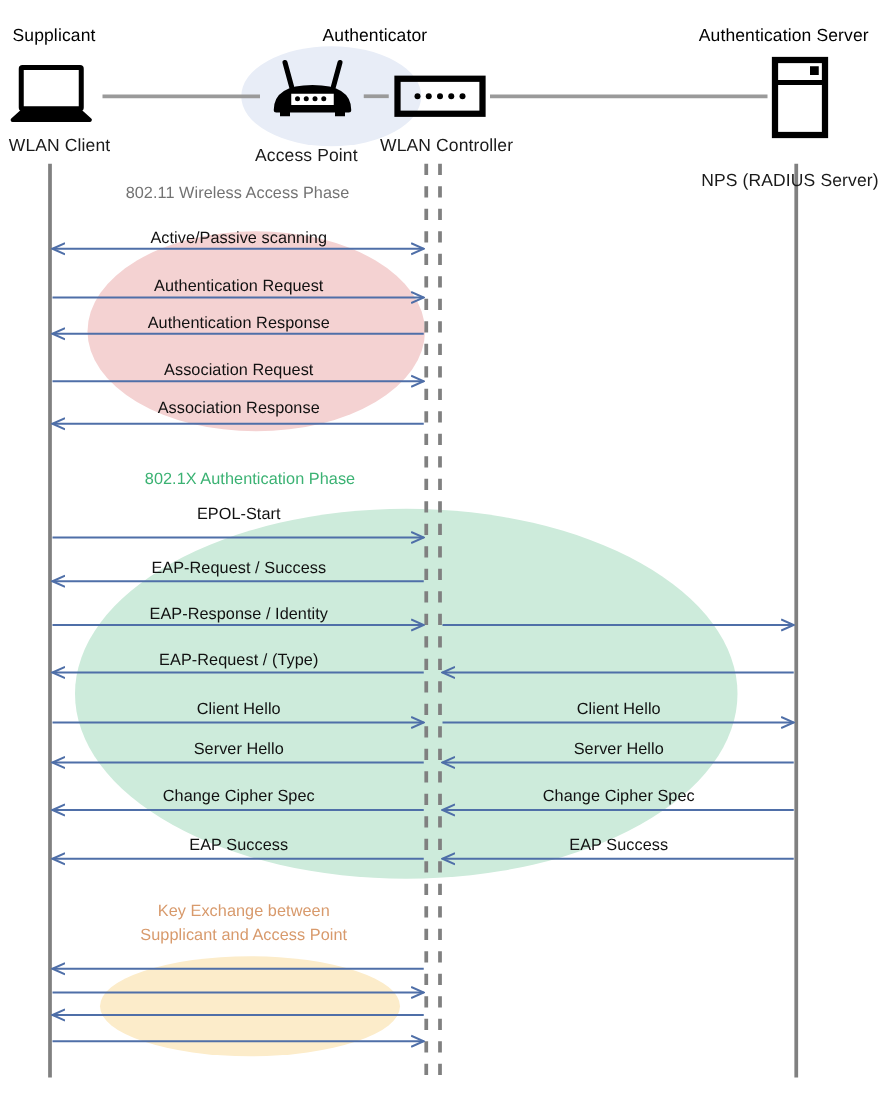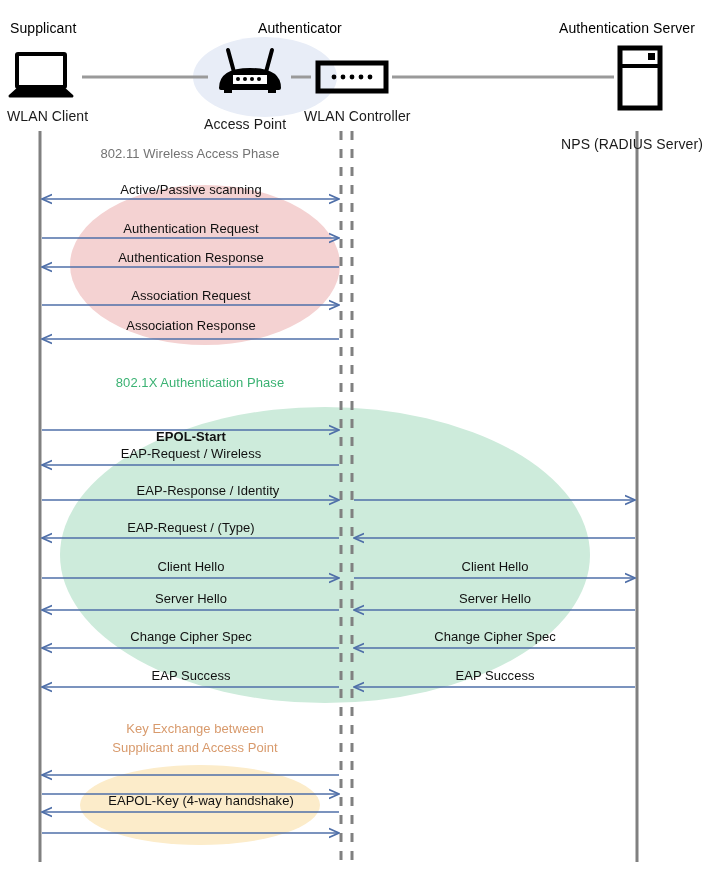--- a/index.html
+++ b/index.html
@@ -189,29 +189,28 @@
 
     <div class="phase-label ph-orange" style="left:100px; top:721px; width:190px;">Key Exchange between</div>
     <div class="phase-label ph-orange" style="left:100px; top:740px; width:190px;">Supplicant and Access Point</div>
 
     <div class="msg-label" style="left:91px; top:182px; width:200px;">Active/Passive scanning</div>
     <div class="msg-label" style="left:91px; top:221px; width:200px;">Authentication Request</div>
     <div class="msg-label" style="left:91px; top:250px; width:200px;">Authentication Response</div>
     <div class="msg-label" style="left:91px; top:288px; width:200px;">Association Request</div>
     <div class="msg-label" style="left:91px; top:318px; width:200px;">Association Response</div>
 
-    <div class="msg-label" style="left:91px; top:429px; width:200px;font-weight:bold;">EPOL-Start</div>
-    <div class="msg-label" style="left:91px; top:446px; width:200px;">EAP-Request / Wireless</div>
-    <div class="msg-label" style="left:108px; top:483px; width:200px;">EAP-Response / Identity</div>
+    <div class="msg-label" style="left:91px; top:403px; width:200px;">EPOL-Start</div>
+    <div class="msg-label" style="left:91px; top:446px; width:200px;">EAP-Request / Success</div>
+    <div class="msg-label" style="left:91px; top:483px; width:200px;">EAP-Response / Identity</div>
     <div class="msg-label" style="left:91px; top:520px; width:200px;">EAP-Request / (Type)</div>
     <div class="msg-label" style="left:91px; top:559px; width:200px;">Client Hello</div>
     <div class="msg-label" style="left:91px; top:591px; width:200px;">Server Hello</div>
     <div class="msg-label" style="left:91px; top:629px; width:200px;">Change Cipher Spec</div>
     <div class="msg-label" style="left:91px; top:668px; width:200px;">EAP Success</div>
 
     <div class="msg-label" style="left:390px; top:559px; width:210px;">Client Hello</div>
     <div class="msg-label" style="left:390px; top:591px; width:210px;">Server Hello</div>
     <div class="msg-label" style="left:390px; top:629px; width:210px;">Change Cipher Spec</div>
     <div class="msg-label" style="left:390px; top:668px; width:210px;">EAP Success</div>
 
-    <div class="msg-label" style="left:91px; top:793px; width:220px;">EAPOL-Key (4-way handshake)</div>
   </div>
 </div>
 
 </body></html>

